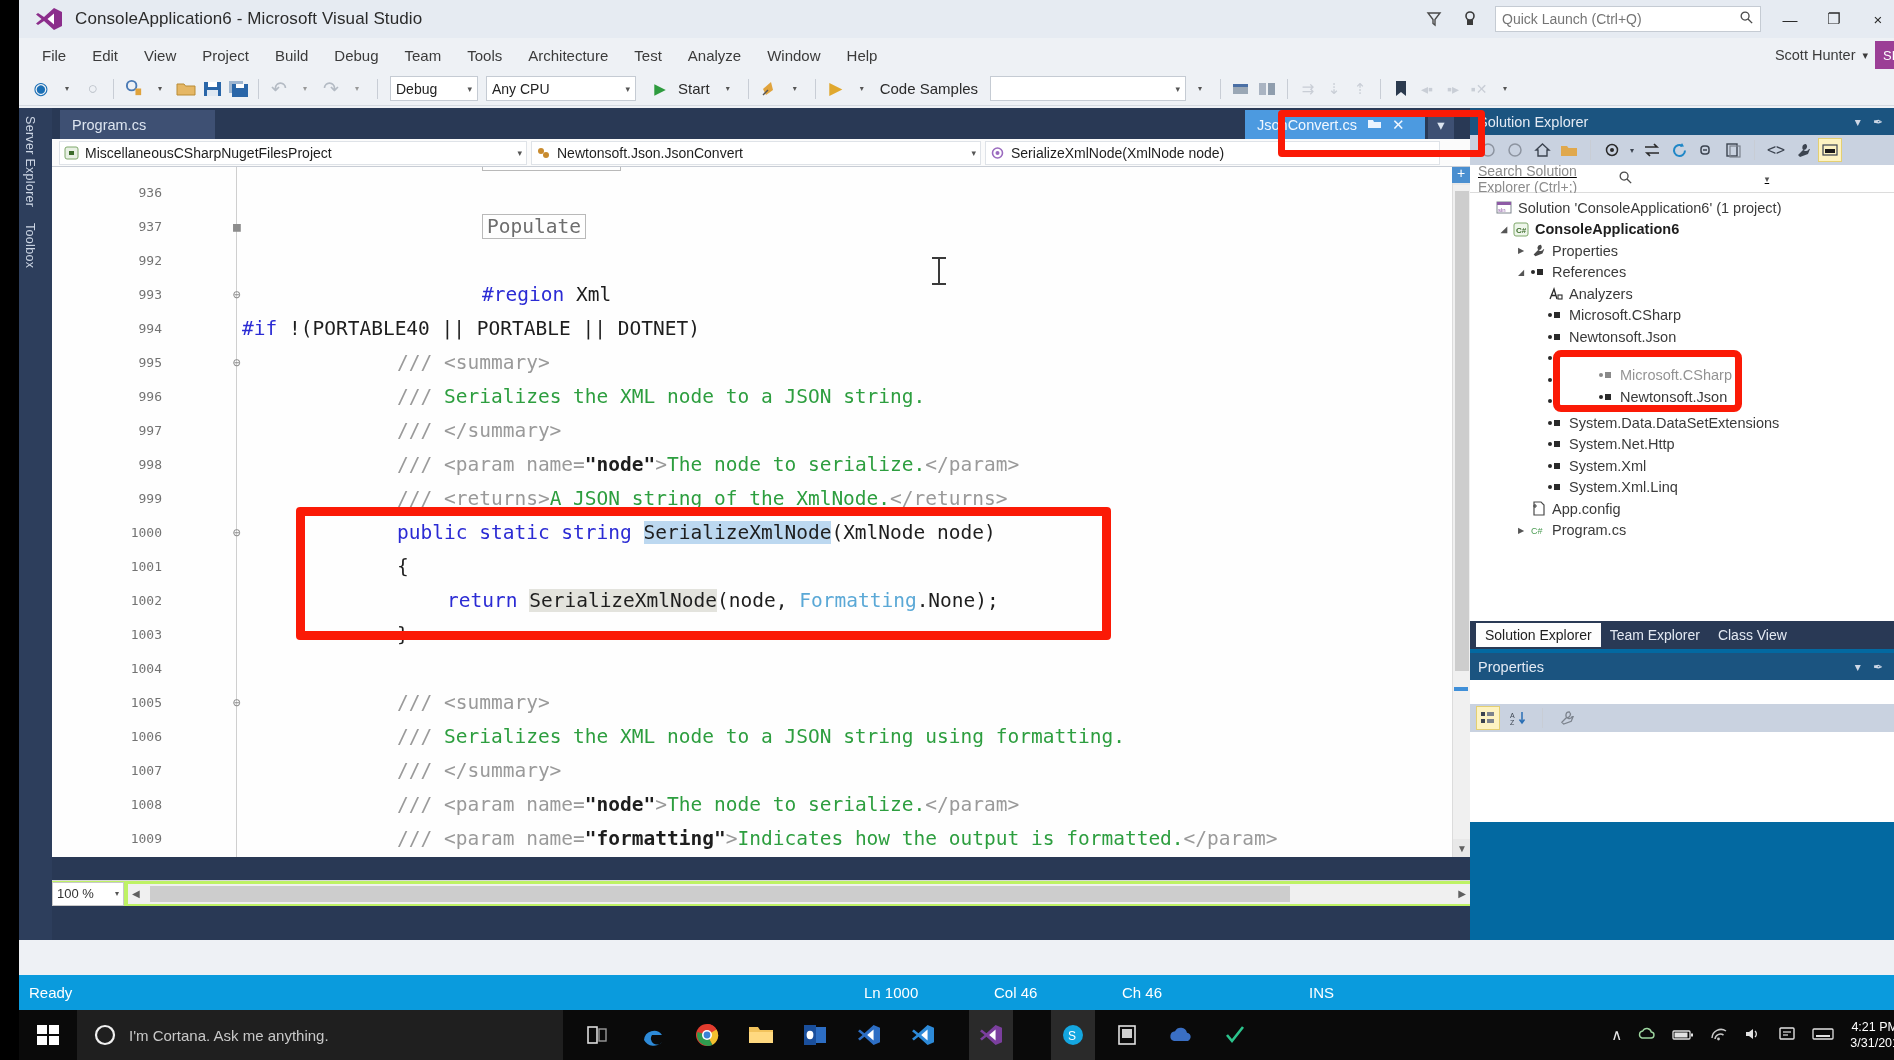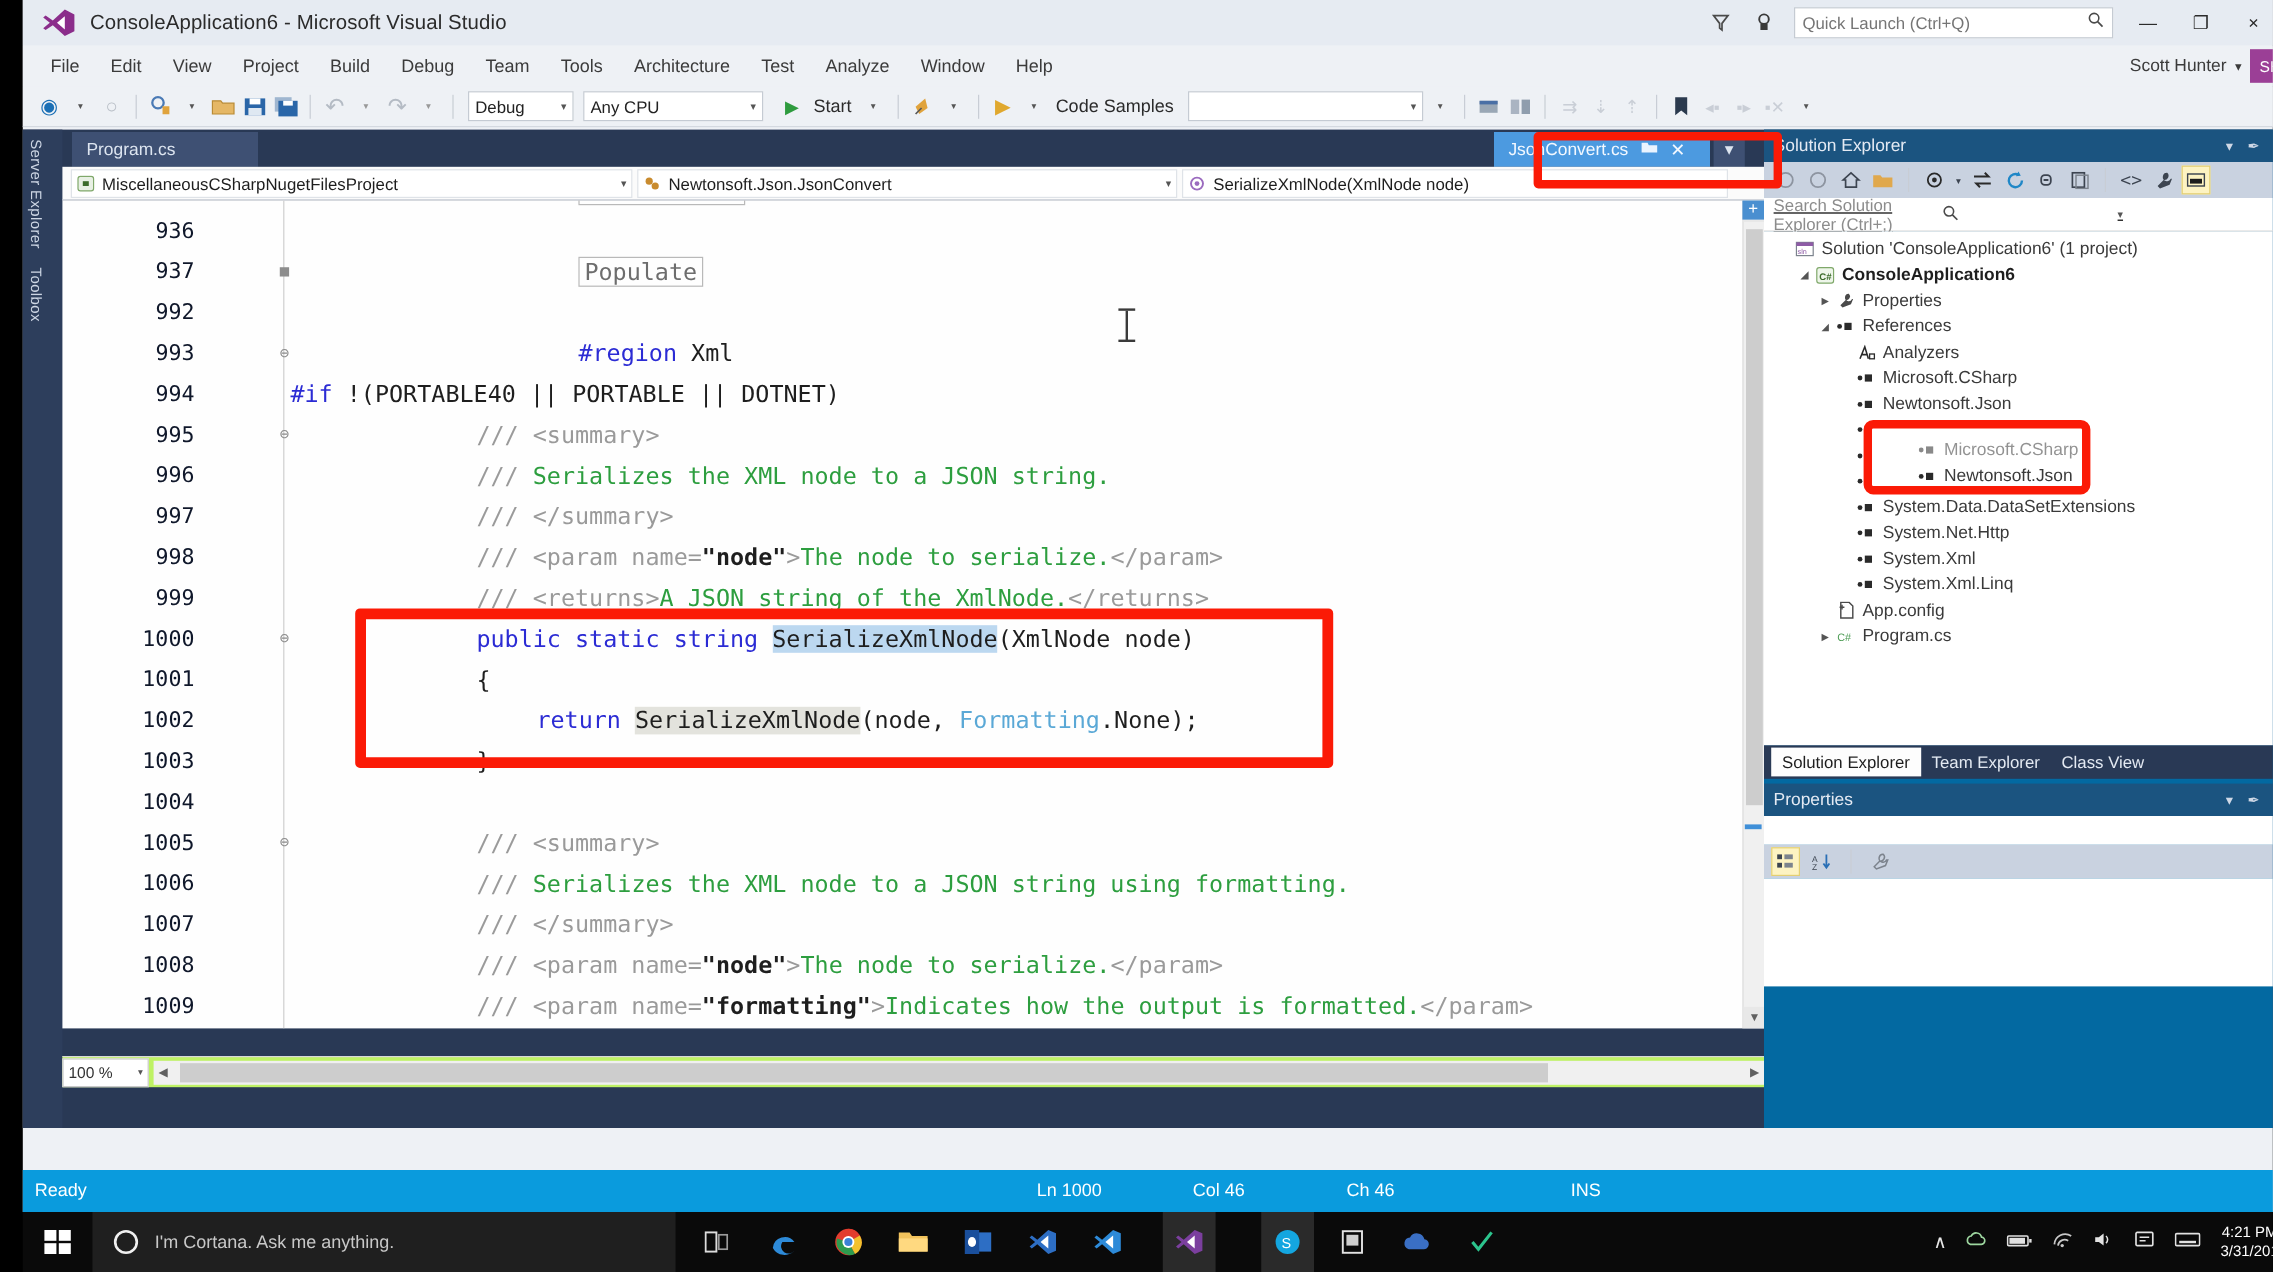--- a/index.html
+++ b/index.html
@@ -48,21 +48,21 @@
   .tab-active { background:#4c9ae0; color:#f2f8ff; }
 
   .nav-bar { position:absolute; left:0; top:31px; width:1418px; height:28px; background:#fbfbfb; border-bottom:1px solid #c8cdd5; display:flex; align-items:center; }
   .nav-combo { height:24px; background:#fff; border:1px solid #dfe3e8; display:flex; align-items:center; font-size:14px; color:#1e1e1e; padding:0 4px; margin:0 2px;}
   .nav-combo .ni { margin-right:6px; display:flex; align-items:center;}
   .nav-combo .na { margin-left:auto; font-size:9px; color:#555; padding-left:10px;}
 
   .editor { position:absolute; left:0; top:59px; width:1418px; height:690px; background:#fefefe; overflow:hidden;}
   .codeblock { position:absolute; left:0; top:0; width:1418px; }
   .line { position:relative; height:34px; display:flex; align-items:center; font-family:"DejaVu Sans Mono", monospace; font-size:19.5px; white-space:pre;}
-  .lno { position:absolute; left:0; width:110px; text-align:right; color:#0f172a; font-family:"DejaVu Sans Mono",monospace; font-size:18px;}
+  .lno { position:absolute; left:0; width:110px; text-align:right; color:#737373; font-family:"DejaVu Sans Mono",monospace; font-size:13px;}
   .glyph { position:absolute; left:178px; width:14px; text-align:center; color:#8d8d8d; font-size:13px; }
   .code { position:absolute; left:200px; }
   .kw { color:#2b2bd4; }
   .pp { color:#2b2bd4; }
   .cm { color:#2d9e3f; }
   .cmtag { color:#9a9a9a; }
   .ty { color:#5aa8d6; }
   .id { color:#1e1e1e; }
   .hl-blue { background:#bcd8f0; }
   .hl-gray { background:#e3e3dd; }

